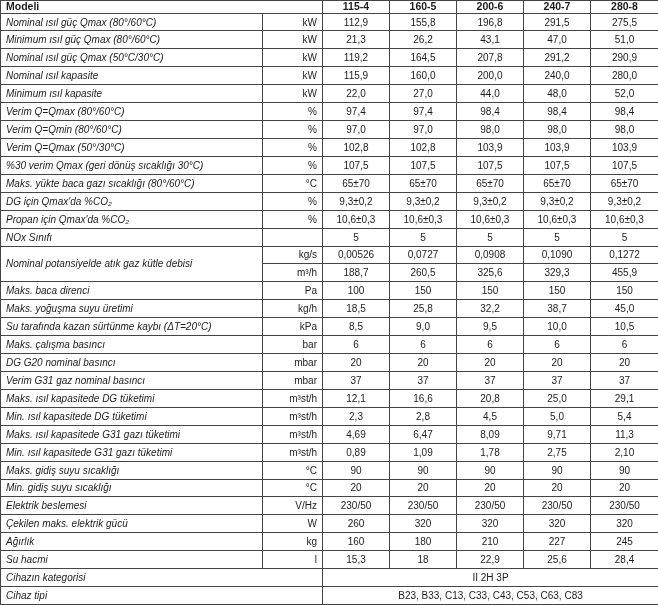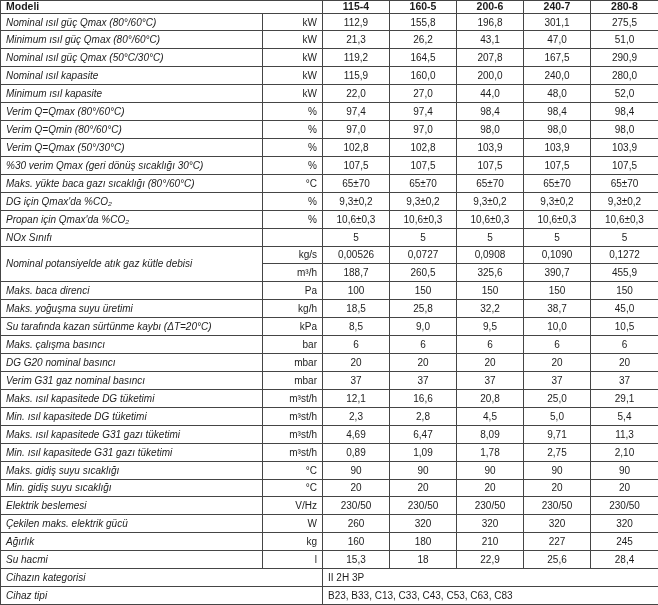--- a/index.html
+++ b/index.html
@@ -19,21 +19,21 @@
     white-space:nowrap;
     line-height:1.1;
     background:#ffffff;
   }
   th{font-size:10.5px;font-weight:bold;}
   th.modeli{text-align:left;}
   th.model{}
   td.label{text-align:left;font-style:italic;}
   td.unit{text-align:right;}
   td.val{text-align:center;}
-  td.merged{}
+  td.merged{text-align:center;}
 </style>
 </head>
 <body>
 
 <table>
   <colgroup>
     <col style="width:262px">
     <col style="width:60px">
     <col style="width:67px">
     <col style="width:67px">
@@ -51,39 +51,39 @@
       <th class="model">280-8</th>
     </tr>
   </thead>
   <tbody id="spec-body">
       <tr>
         <td class="label">Nominal ısıl güç Qmax (80°/60°C)</td>
         <td class="unit">kW</td>
         <td class="val">112,9</td>
         <td class="val">155,8</td>
         <td class="val">196,8</td>
-        <td class="val">301,1</td>
+        <td class="val">291,5</td>
         <td class="val">275,5</td>
       </tr>
       <tr>
         <td class="label">Minimum ısıl güç Qmax (80°/60°C)</td>
         <td class="unit">kW</td>
         <td class="val">21,3</td>
         <td class="val">26,2</td>
         <td class="val">43,1</td>
         <td class="val">47,0</td>
         <td class="val">51,0</td>
       </tr>
       <tr>
         <td class="label">Nominal ısıl güç Qmax (50°C/30°C)</td>
         <td class="unit">kW</td>
         <td class="val">119,2</td>
         <td class="val">164,5</td>
         <td class="val">207,8</td>
-        <td class="val">167,5</td>
+        <td class="val">291,2</td>
         <td class="val">290,9</td>
       </tr>
       <tr>
         <td class="label">Nominal ısıl kapasite</td>
         <td class="unit">kW</td>
         <td class="val">115,9</td>
         <td class="val">160,0</td>
         <td class="val">200,0</td>
         <td class="val">240,0</td>
         <td class="val">280,0</td>
@@ -176,21 +176,21 @@
         <td class="val">0,0727</td>
         <td class="val">0,0908</td>
         <td class="val">0,1090</td>
         <td class="val">0,1272</td>
       </tr>
       <tr>
         <td class="unit">m³/h</td>
         <td class="val">188,7</td>
         <td class="val">260,5</td>
         <td class="val">325,6</td>
-        <td class="val">390,7</td>
+        <td class="val">329,3</td>
         <td class="val">455,9</td>
       </tr>
       <tr>
         <td class="label">Maks. baca direnci</td>
         <td class="unit">Pa</td>
         <td class="val">100</td>
         <td class="val">150</td>
         <td class="val">150</td>
         <td class="val">150</td>
         <td class="val">150</td>

